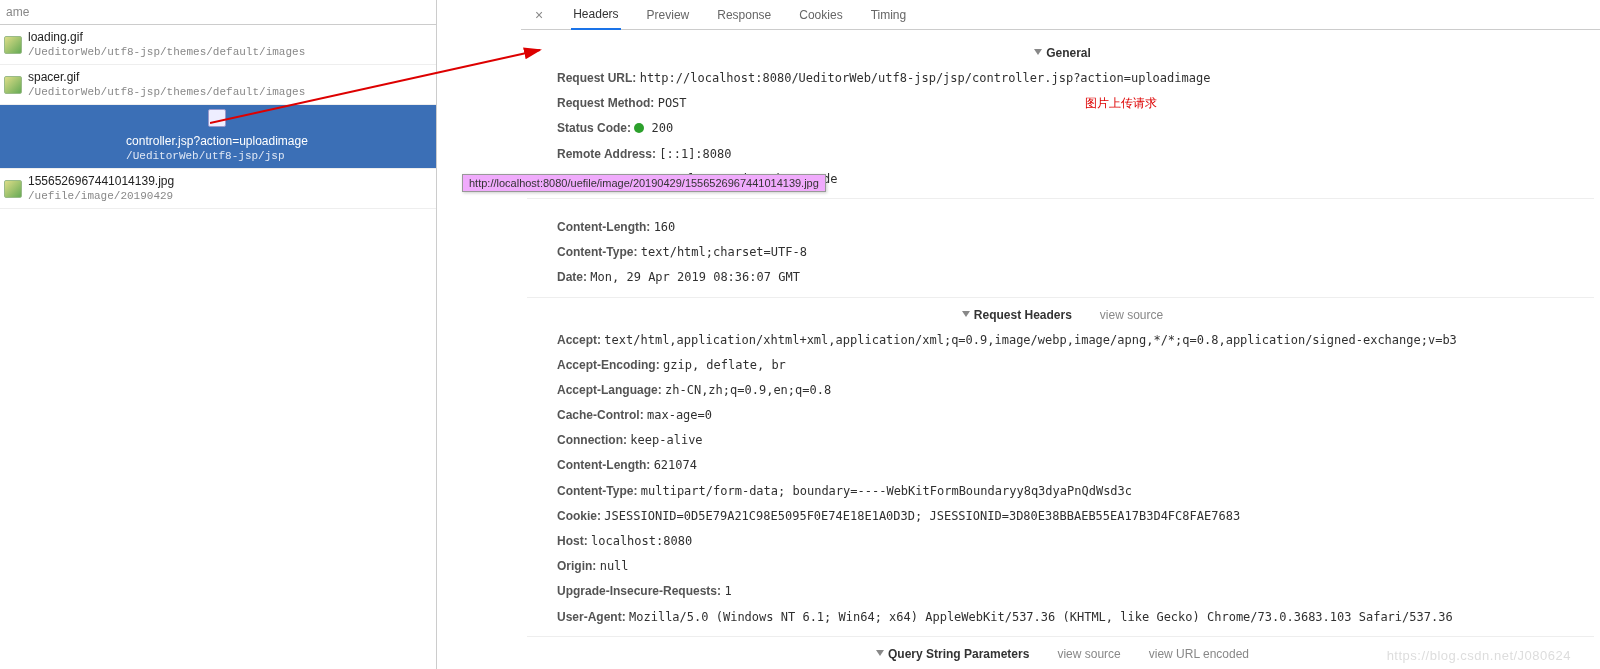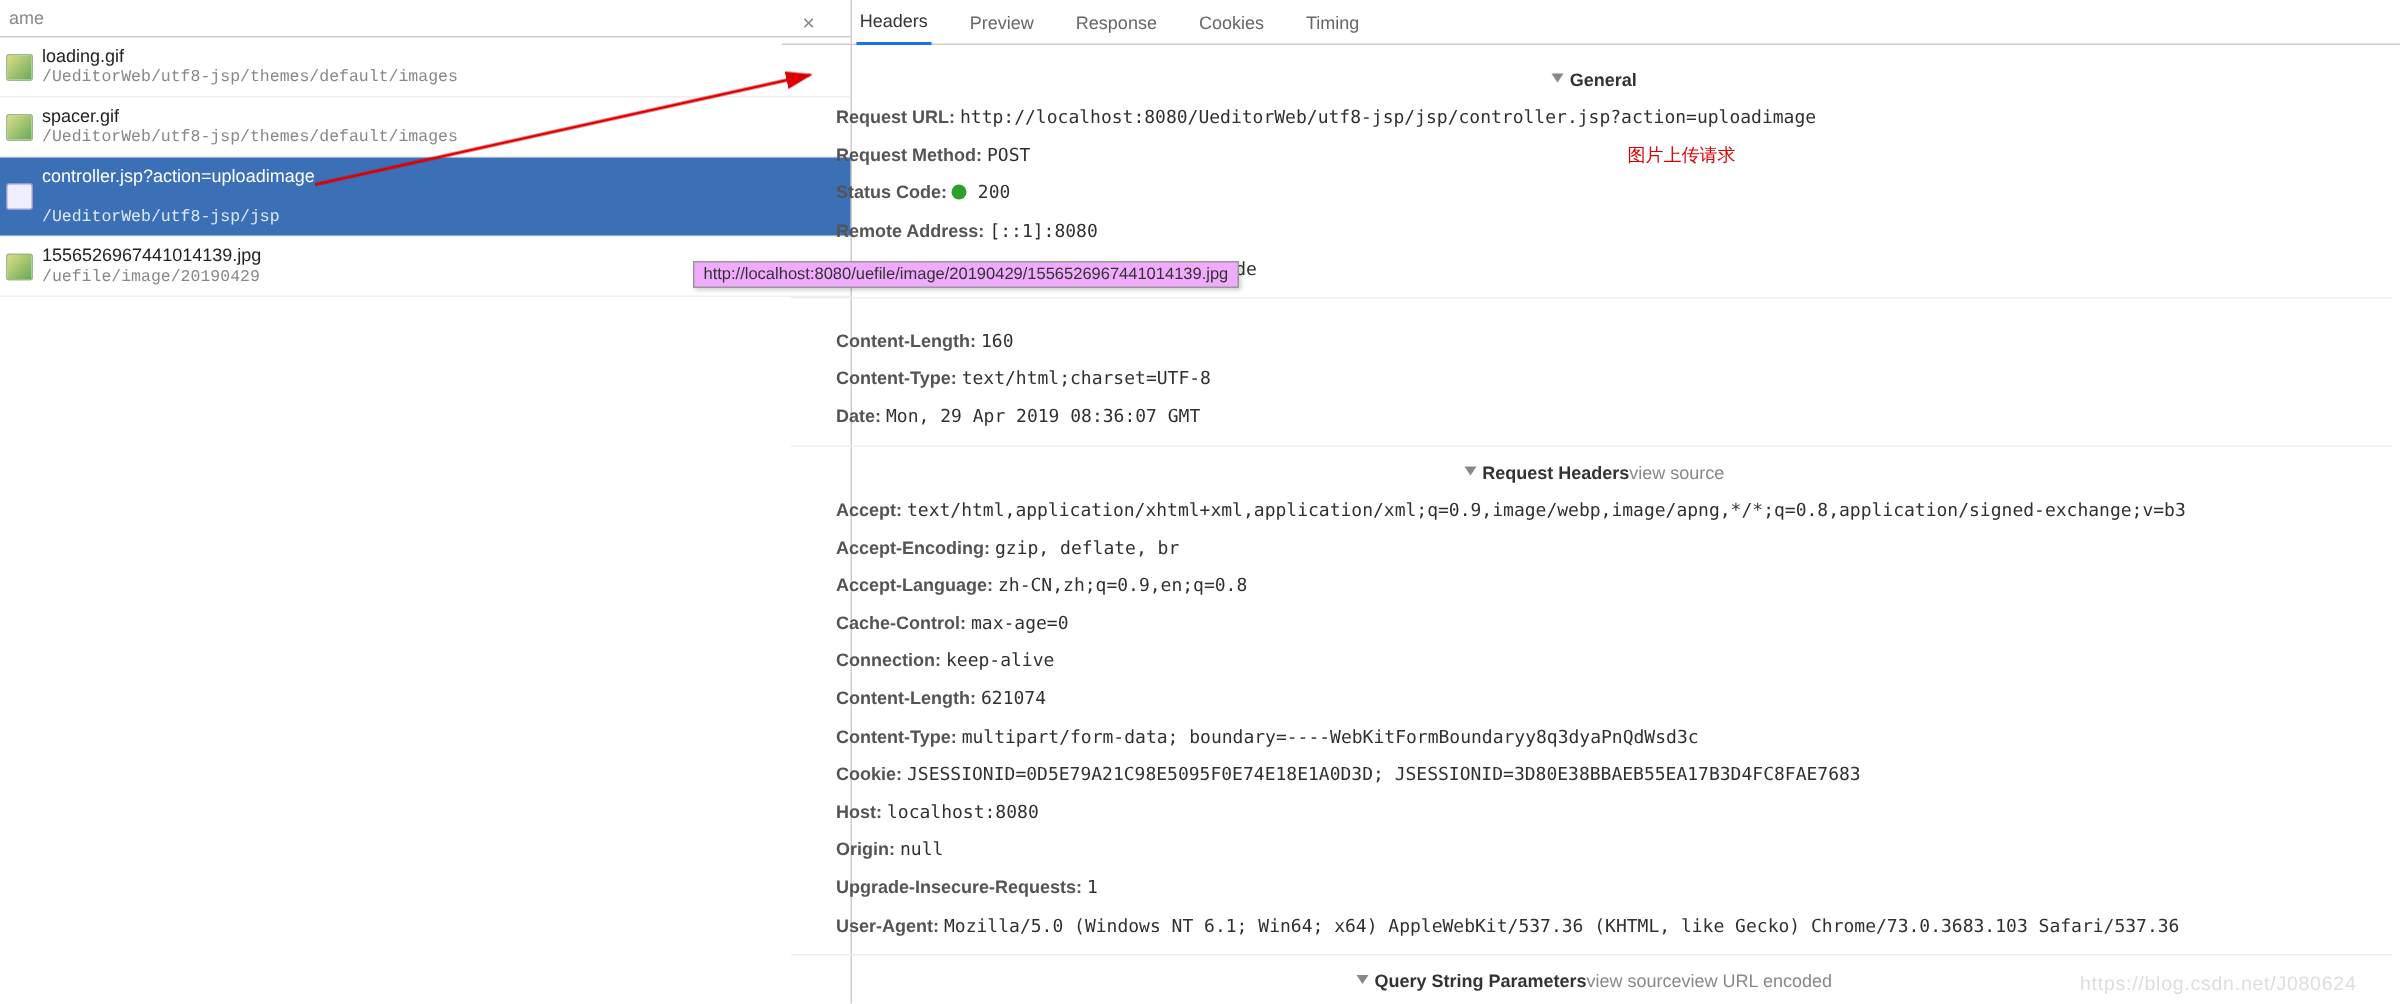--- a/index.html
+++ b/index.html
@@ -9,21 +9,21 @@
     background: #fff;
     color: #333;
     width: 1600px;
     height: 669px;
     overflow: hidden;
     position: relative;
   }
   .left-panel {
     position: absolute;
     left: 0; top: 0;
-    width: 568px;
+    width: 437px;
     height: 100%;
     border-right: 1px solid #ccc;
   }
   .left-header {
     height: 25px;
     border-bottom: 1px solid #ccc;
     color: #888;
     padding-left: 6px;
     line-height: 25px;
   }
@@ -32,22 +32,23 @@
     padding: 4px 6px 4px 4px;
     border-bottom: 1px solid #eee;
     display: flex;
     align-items: center;
     gap: 6px;
     cursor: pointer;
   }
   .request-item.selected {
     background: #3b6fb6;
     color: #fff;
-  }
-  .request-item.selected .sub { color: #e0e8f5; margin-top: 13px; }
+    flex-direction: column;
+  }
+  .request-item.selected .sub { color: #e0e8f5; }
   .req-icon {
     width: 18px; height: 18px; flex-shrink: 0;
     border-radius: 2px;
     display: flex; align-items: center; justify-content: center;
     font-size: 9px;
   }
   .icon-img {
     background: linear-gradient(135deg,#dd8,#6a5);
     border: 1px solid #9b8;
   }
@@ -95,20 +96,21 @@
     width: 0; height: 0;
     border-left: 4px solid transparent;
     border-right: 4px solid transparent;
     border-top: 6px solid #888;
     margin-right: 4px;
     vertical-align: 2px;
   }
   .section-title .link {
     font-weight: normal;
     color: #888;
+    margin-left: 28px;
     cursor: pointer;
   }
   .kv {
     padding: 3px 0 3px 30px;
     line-height: 1.6;
     font-size: 12px;
   }
   .kv .k { font-weight: bold; color: #545454; }
   .kv .v { font-family: Consolas, monospace; color: #303030; }
   .status-dot {

